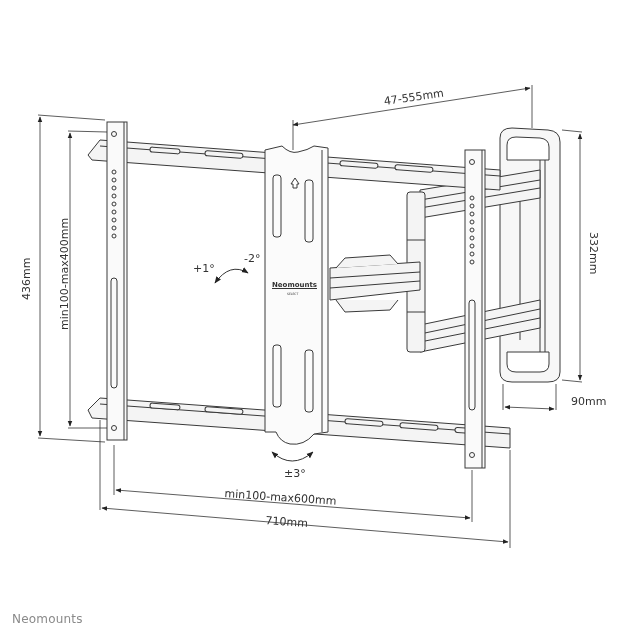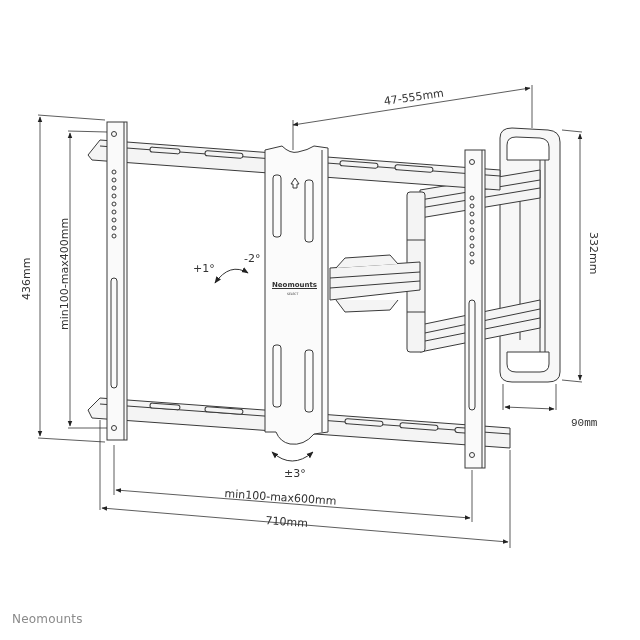--- a/index.html
+++ b/index.html
@@ -153,21 +153,21 @@
 
 
 <span class="dim-label" style="left:272px;top:281px;font-size:7px;font-weight:bold;text-decoration:underline;">Neomounts</span>
 <span class="dim-label" style="left:287px;top:292px;font-size:3px;">SELECT</span>
 
 
 <span class="dim-label" style="left:383px;top:95px;transform:rotate(-8deg);transform-origin:left top;">47-555mm</span>
 <span class="dim-label" style="left:20px;top:300px;transform:rotate(-90deg);transform-origin:left top;">436mm</span>
 <span class="dim-label" style="left:58px;top:330px;transform:rotate(-90deg);transform-origin:left top;">min100-max400mm</span>
 <span class="dim-label" style="left:600px;top:232px;transform:rotate(90deg);transform-origin:left top;">332mm</span>
-<span class="dim-label" style="left:571px;top:417px;font-family:Liberation Mono, monospace;">90mm</span>
+<span class="dim-label" style="left:571px;top:395px;">90mm</span>
 <span class="dim-label" style="left:225px;top:487px;transform:rotate(4deg);transform-origin:left top;">min100-max600mm</span>
 <span class="dim-label" style="left:266px;top:514px;transform:rotate(4deg);transform-origin:left top;">710mm</span>
 
 
 <span class="dim-label" style="left:193px;top:262px;">+1°</span>
 <span class="dim-label" style="left:244px;top:252px;">-2°</span>
 <span class="dim-label" style="left:284px;top:467px;">±3°</span>
 
 
 <span class="brand">Neomounts</span>

